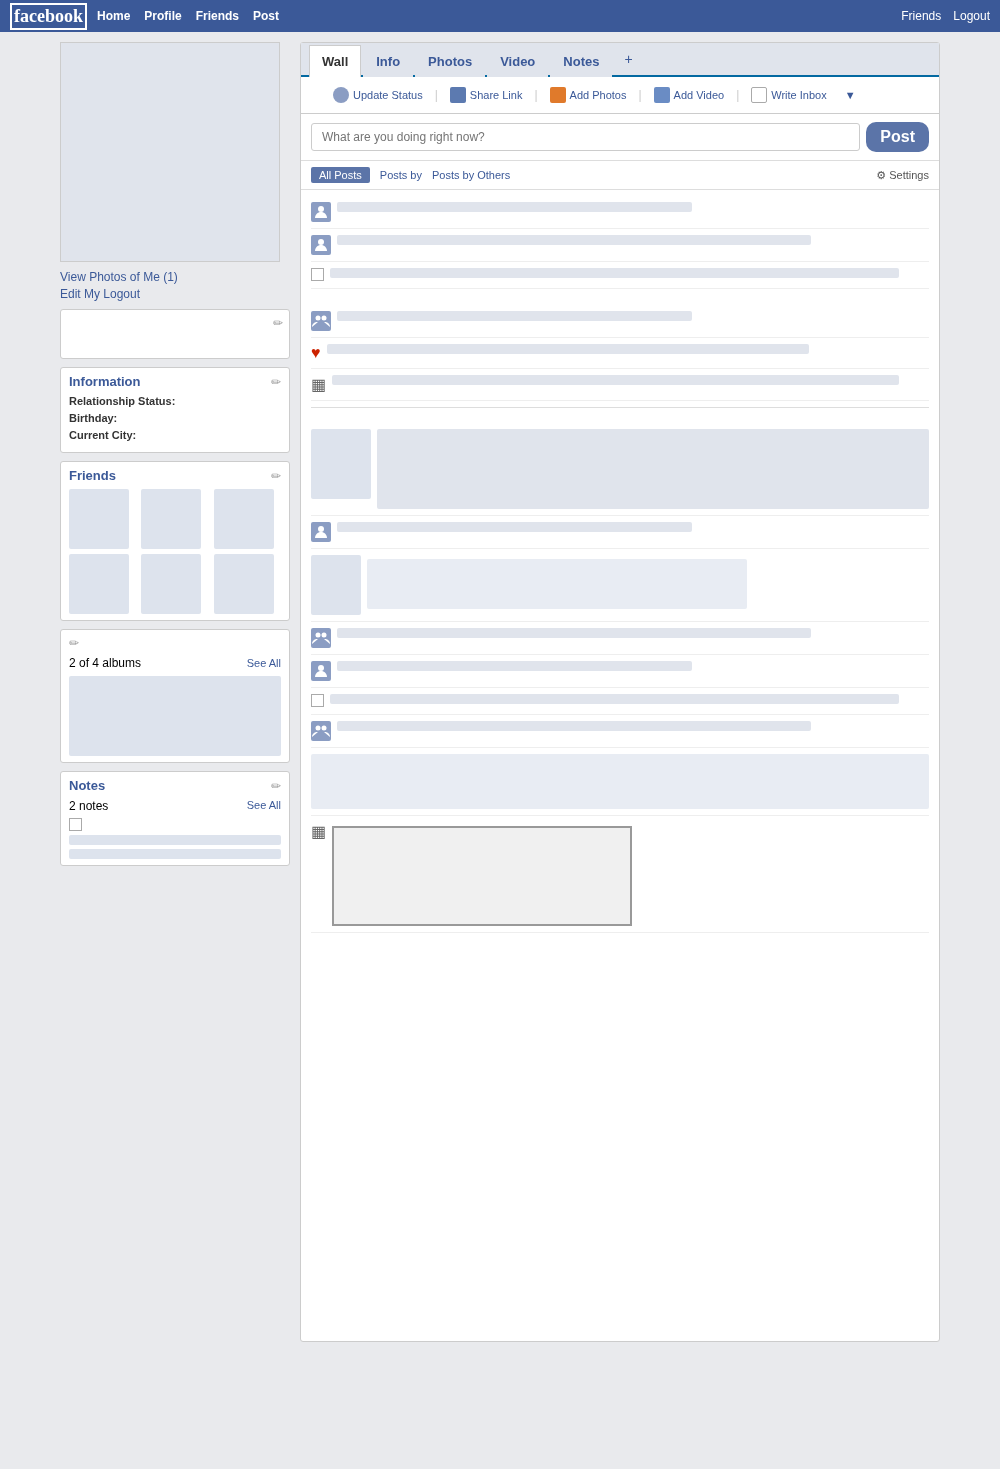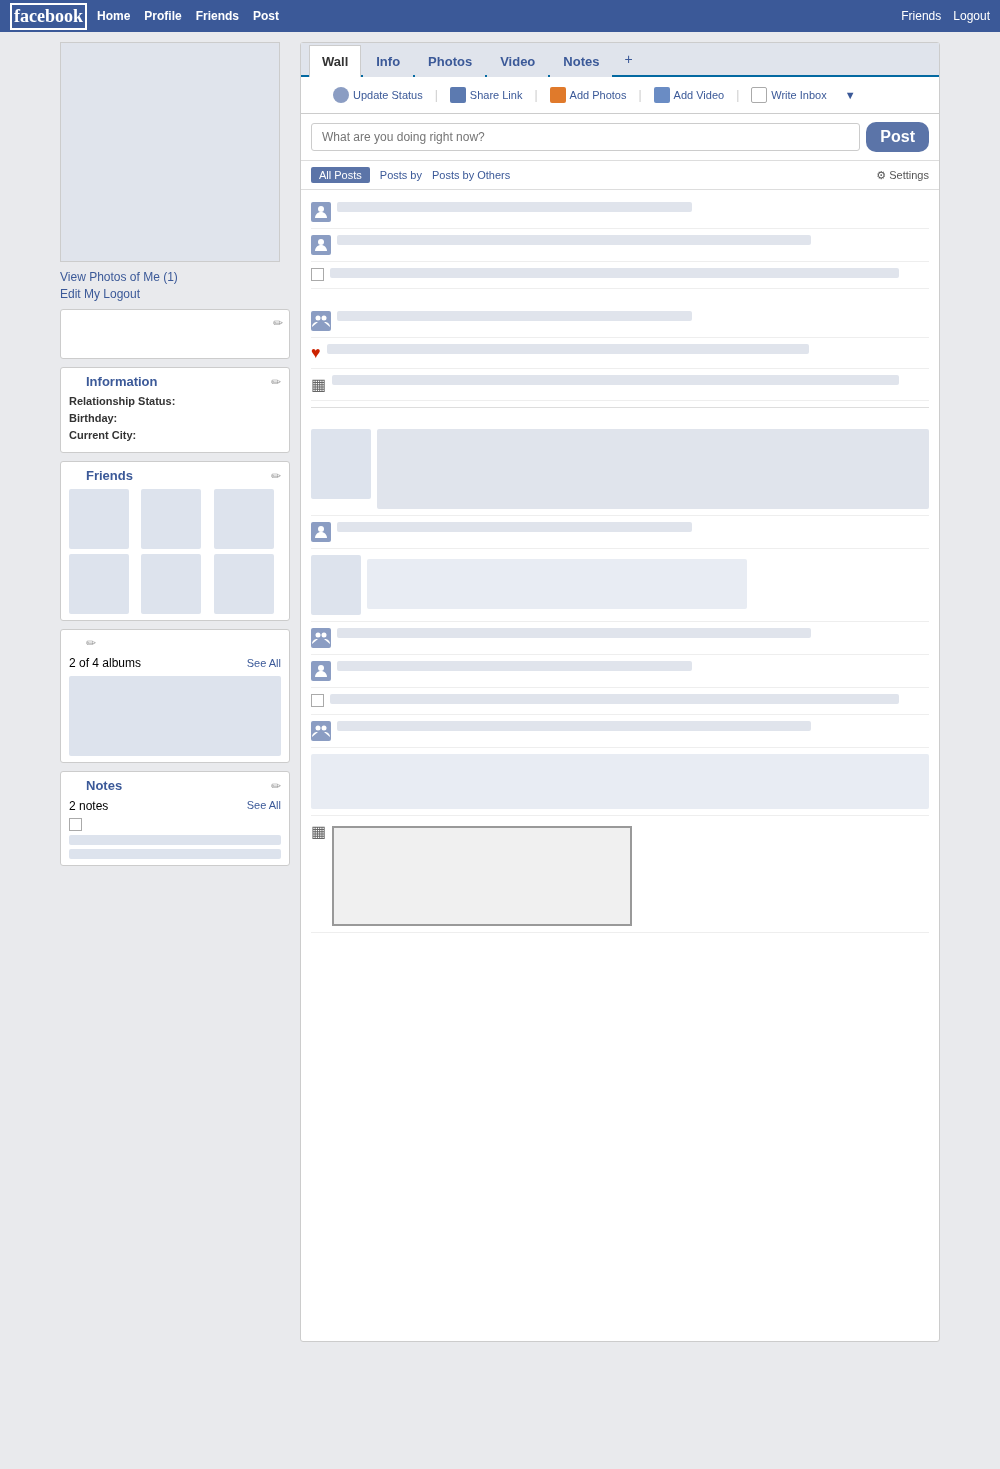--- a/index.html
+++ b/index.html
@@ -88,21 +88,20 @@
       border-radius: 3px;
       padding: 6px 8px;
       margin-top: 8px;
     }
 
     .sidebar-section-header {
       display: flex;
       justify-content: space-between;
       align-items: center;
       margin-bottom: 6px;
-      margin-left: 17px;
     }
 
     .sidebar-section-title {
       font-size: 13px;
       font-weight: bold;
       color: #3b5998;
     }
 
     .edit-pencil {
       color: #999;

